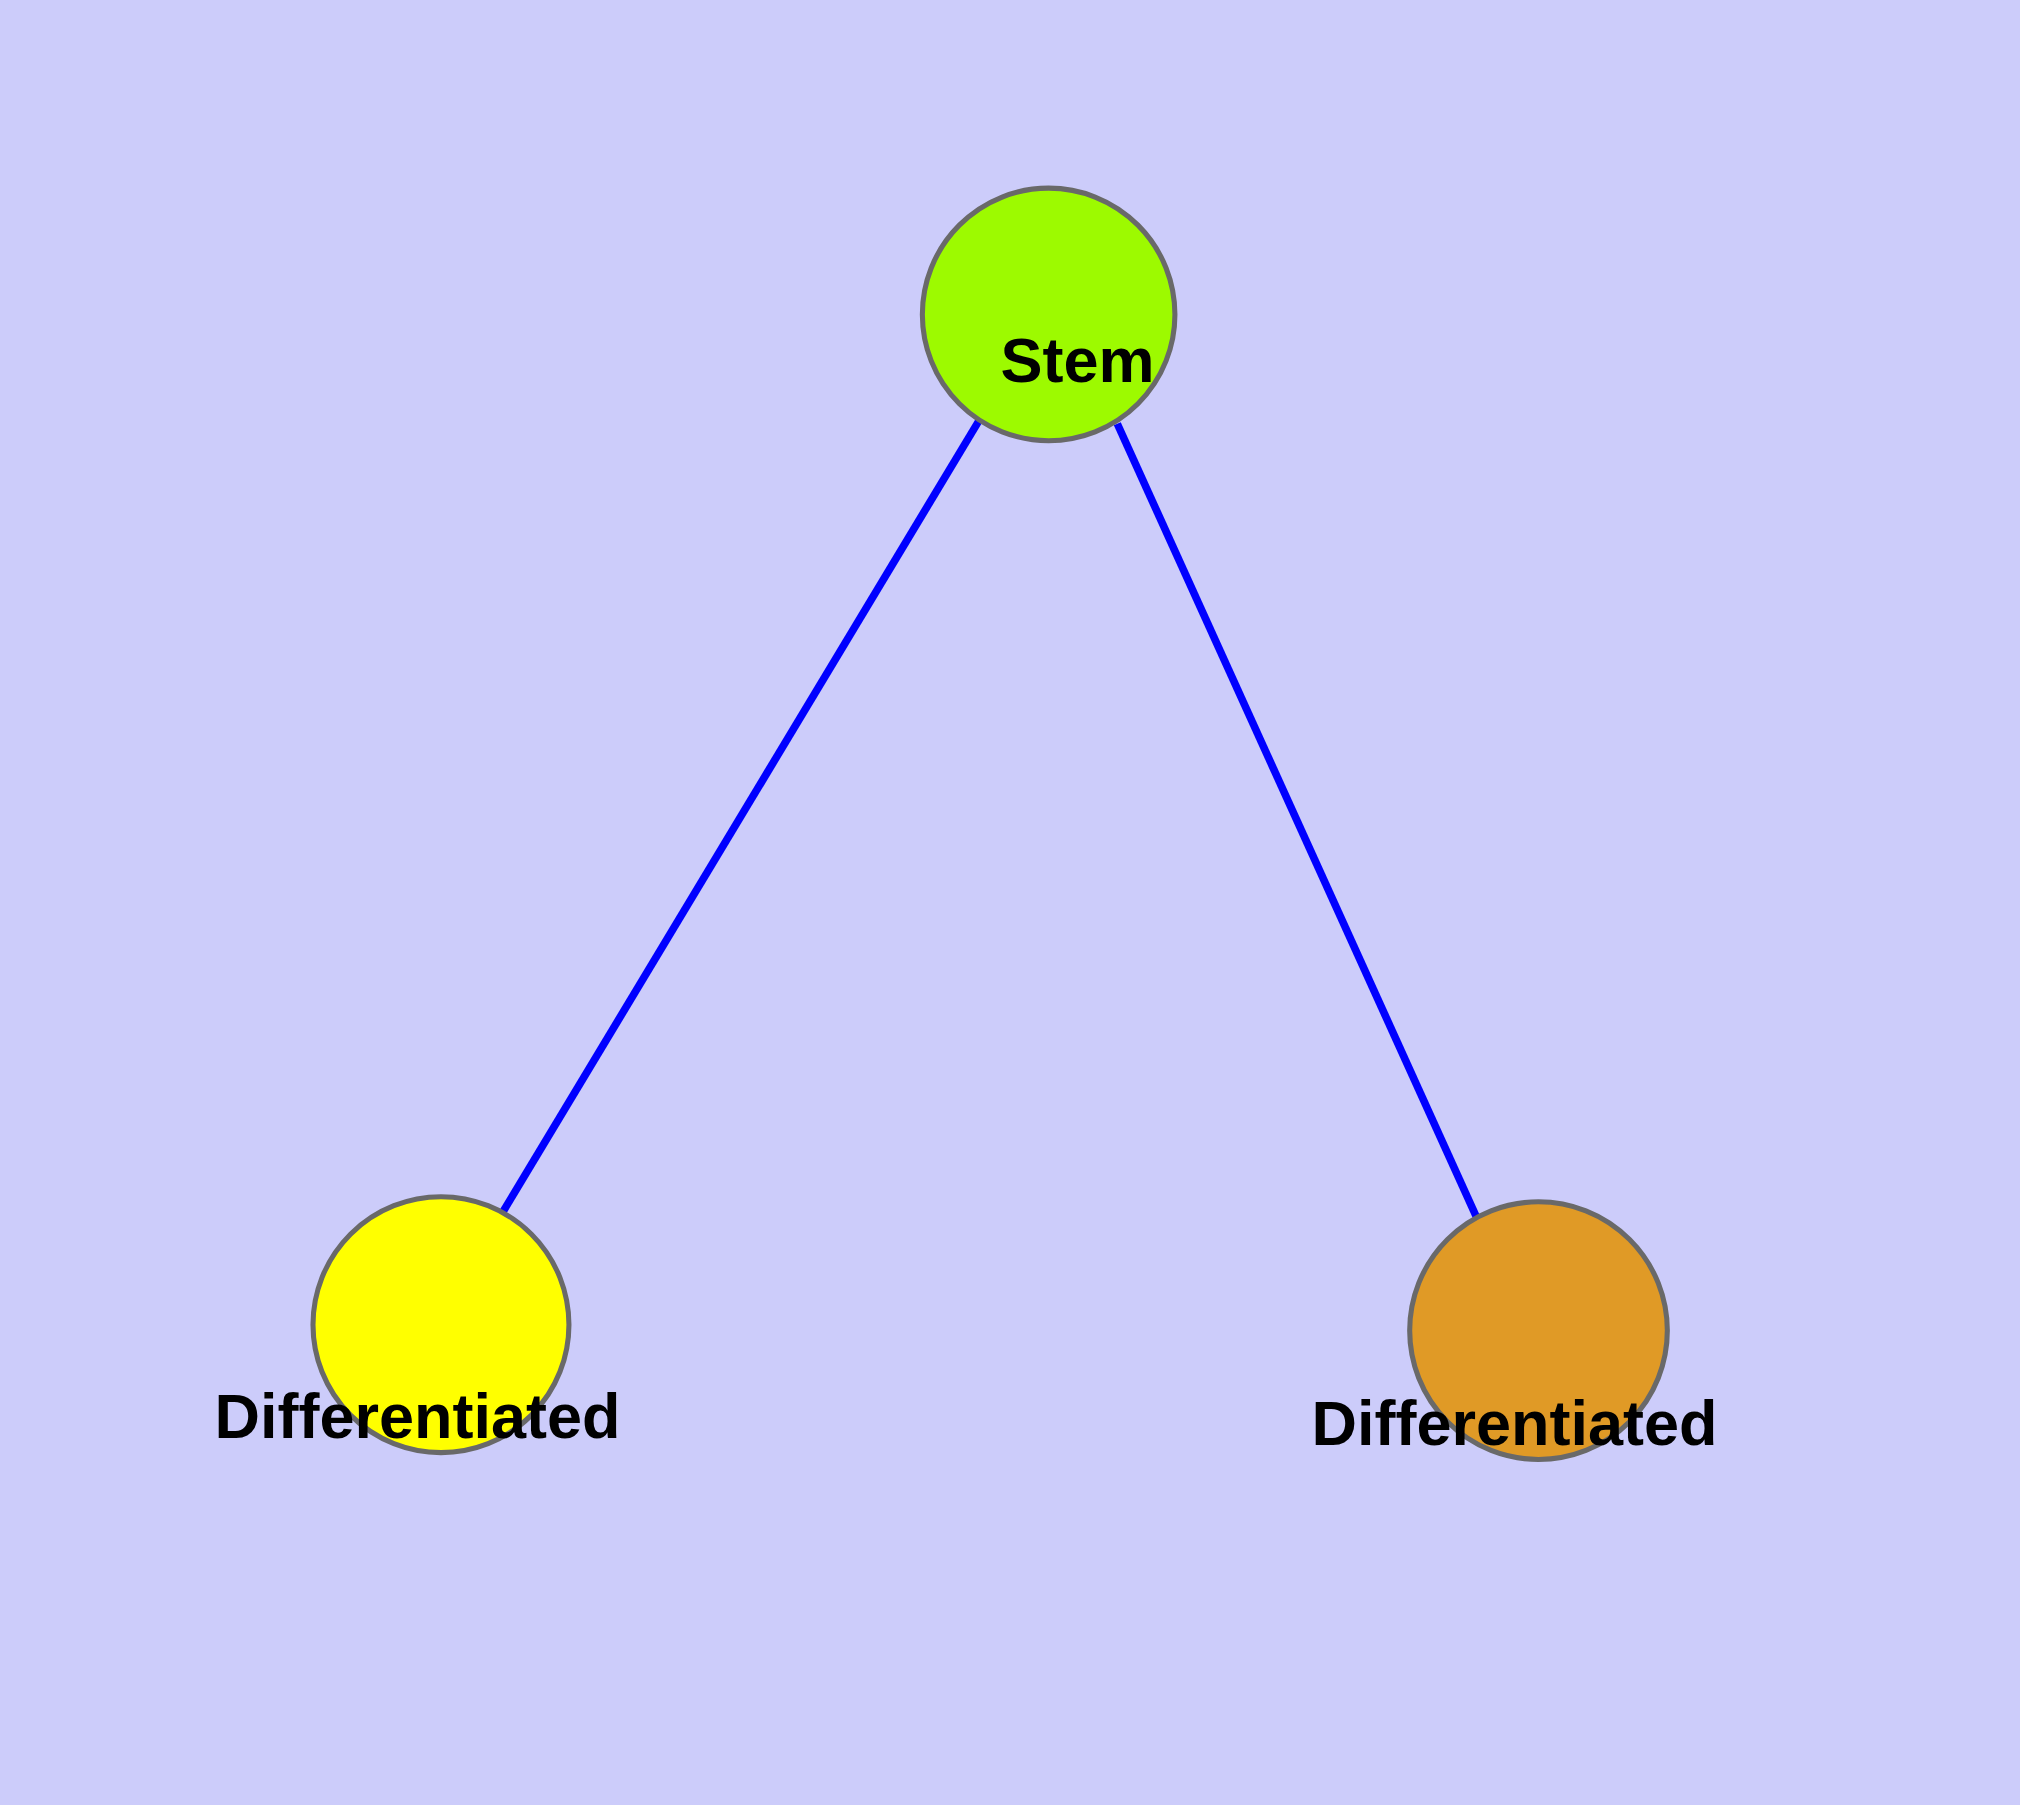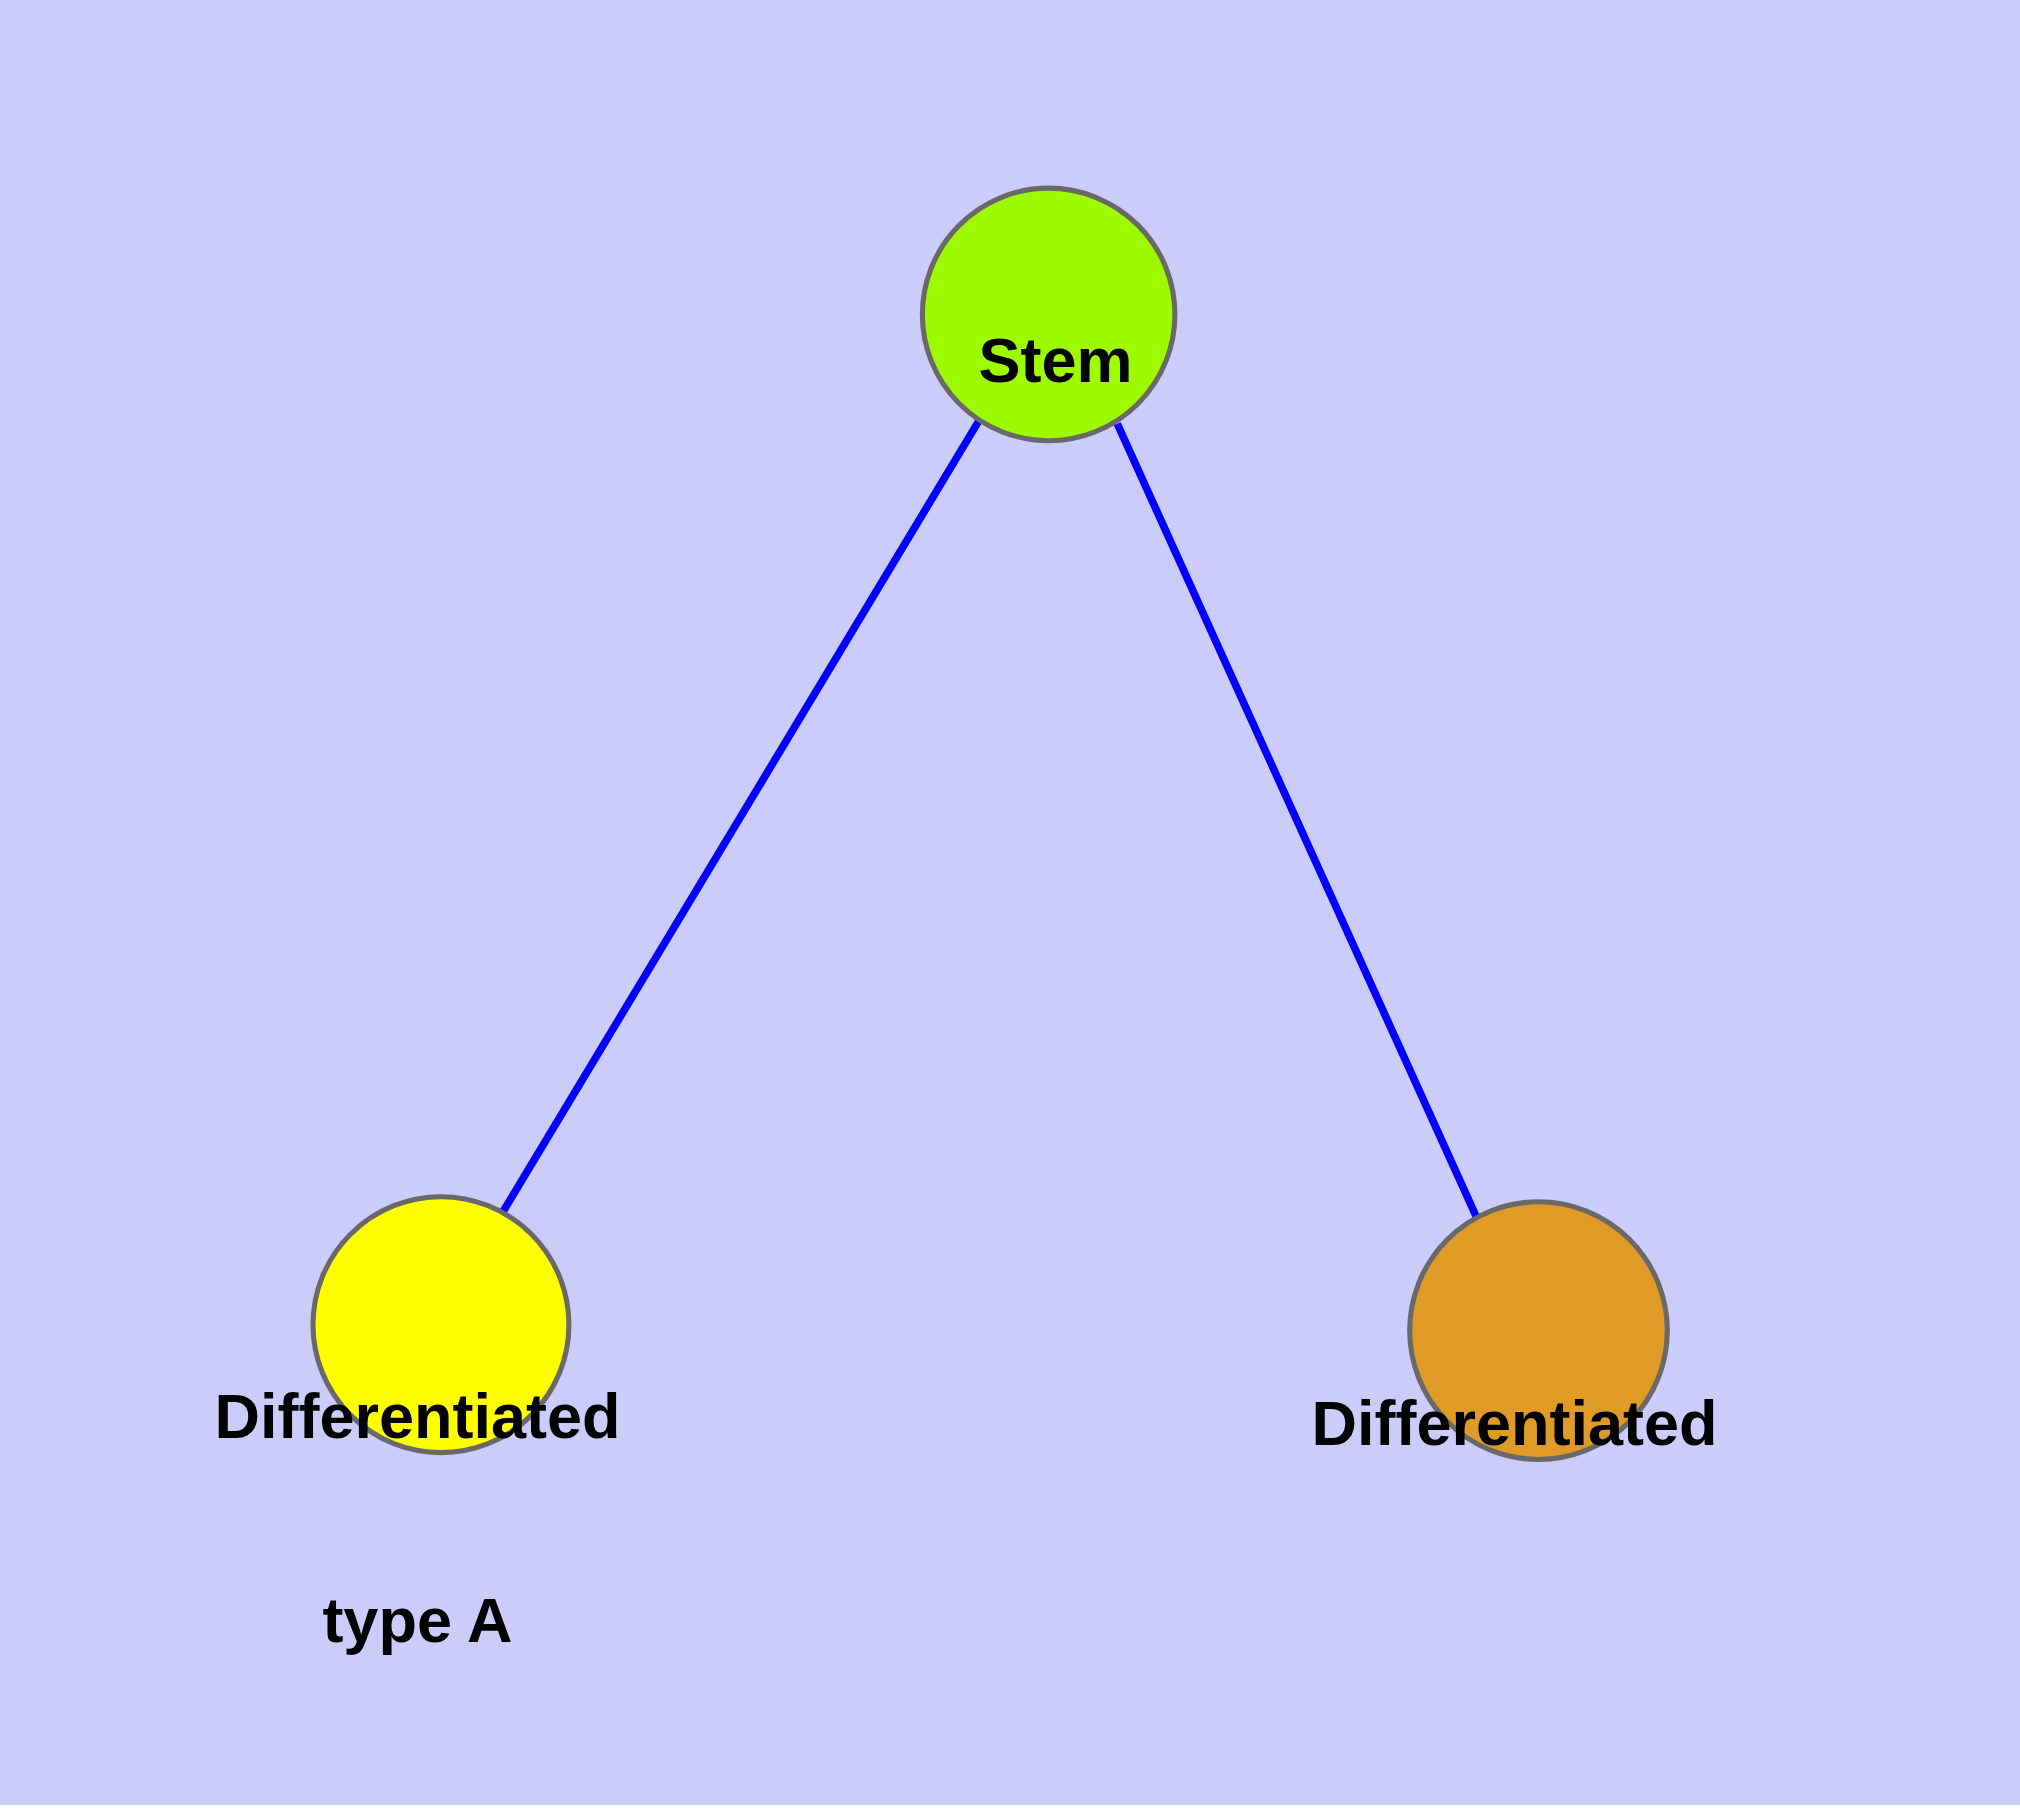--- a/index.html
+++ b/index.html
@@ -34,21 +34,21 @@
     position: absolute;
     font-family: "Liberation Sans", sans-serif;
     font-weight: bold;
     color: #000000;
     text-align: center;
     line-height: 1.08;
     white-space: pre;
     pointer-events: none;
   }
   #label-stem {
-    left: 766px;
+    left: 788px;
     top: 258px;
     width: 509px;
     font-size: 63px;
   }
   #label-a {
     left: 163px;
     top: 1246px;
     width: 509px;
     font-size: 63px;
   }
@@ -79,21 +79,20 @@
       <circle cx="1815" cy="1570" r="152" fill="#e09a26" stroke="#696969" stroke-width="6"></circle>
     </g>
   </svg>
 
   <div class="node-label" id="label-stem">
     <span>Stem</span>
   </div>
 
   <div class="node-label" id="label-a">
     <div>Differentiated</div>
-    <div>type A</div>
   </div>
 
   <div class="node-label" id="label-b">
     <div>Differentiated</div>
   </div>
 
 </div>
 
 
 </body></html>

